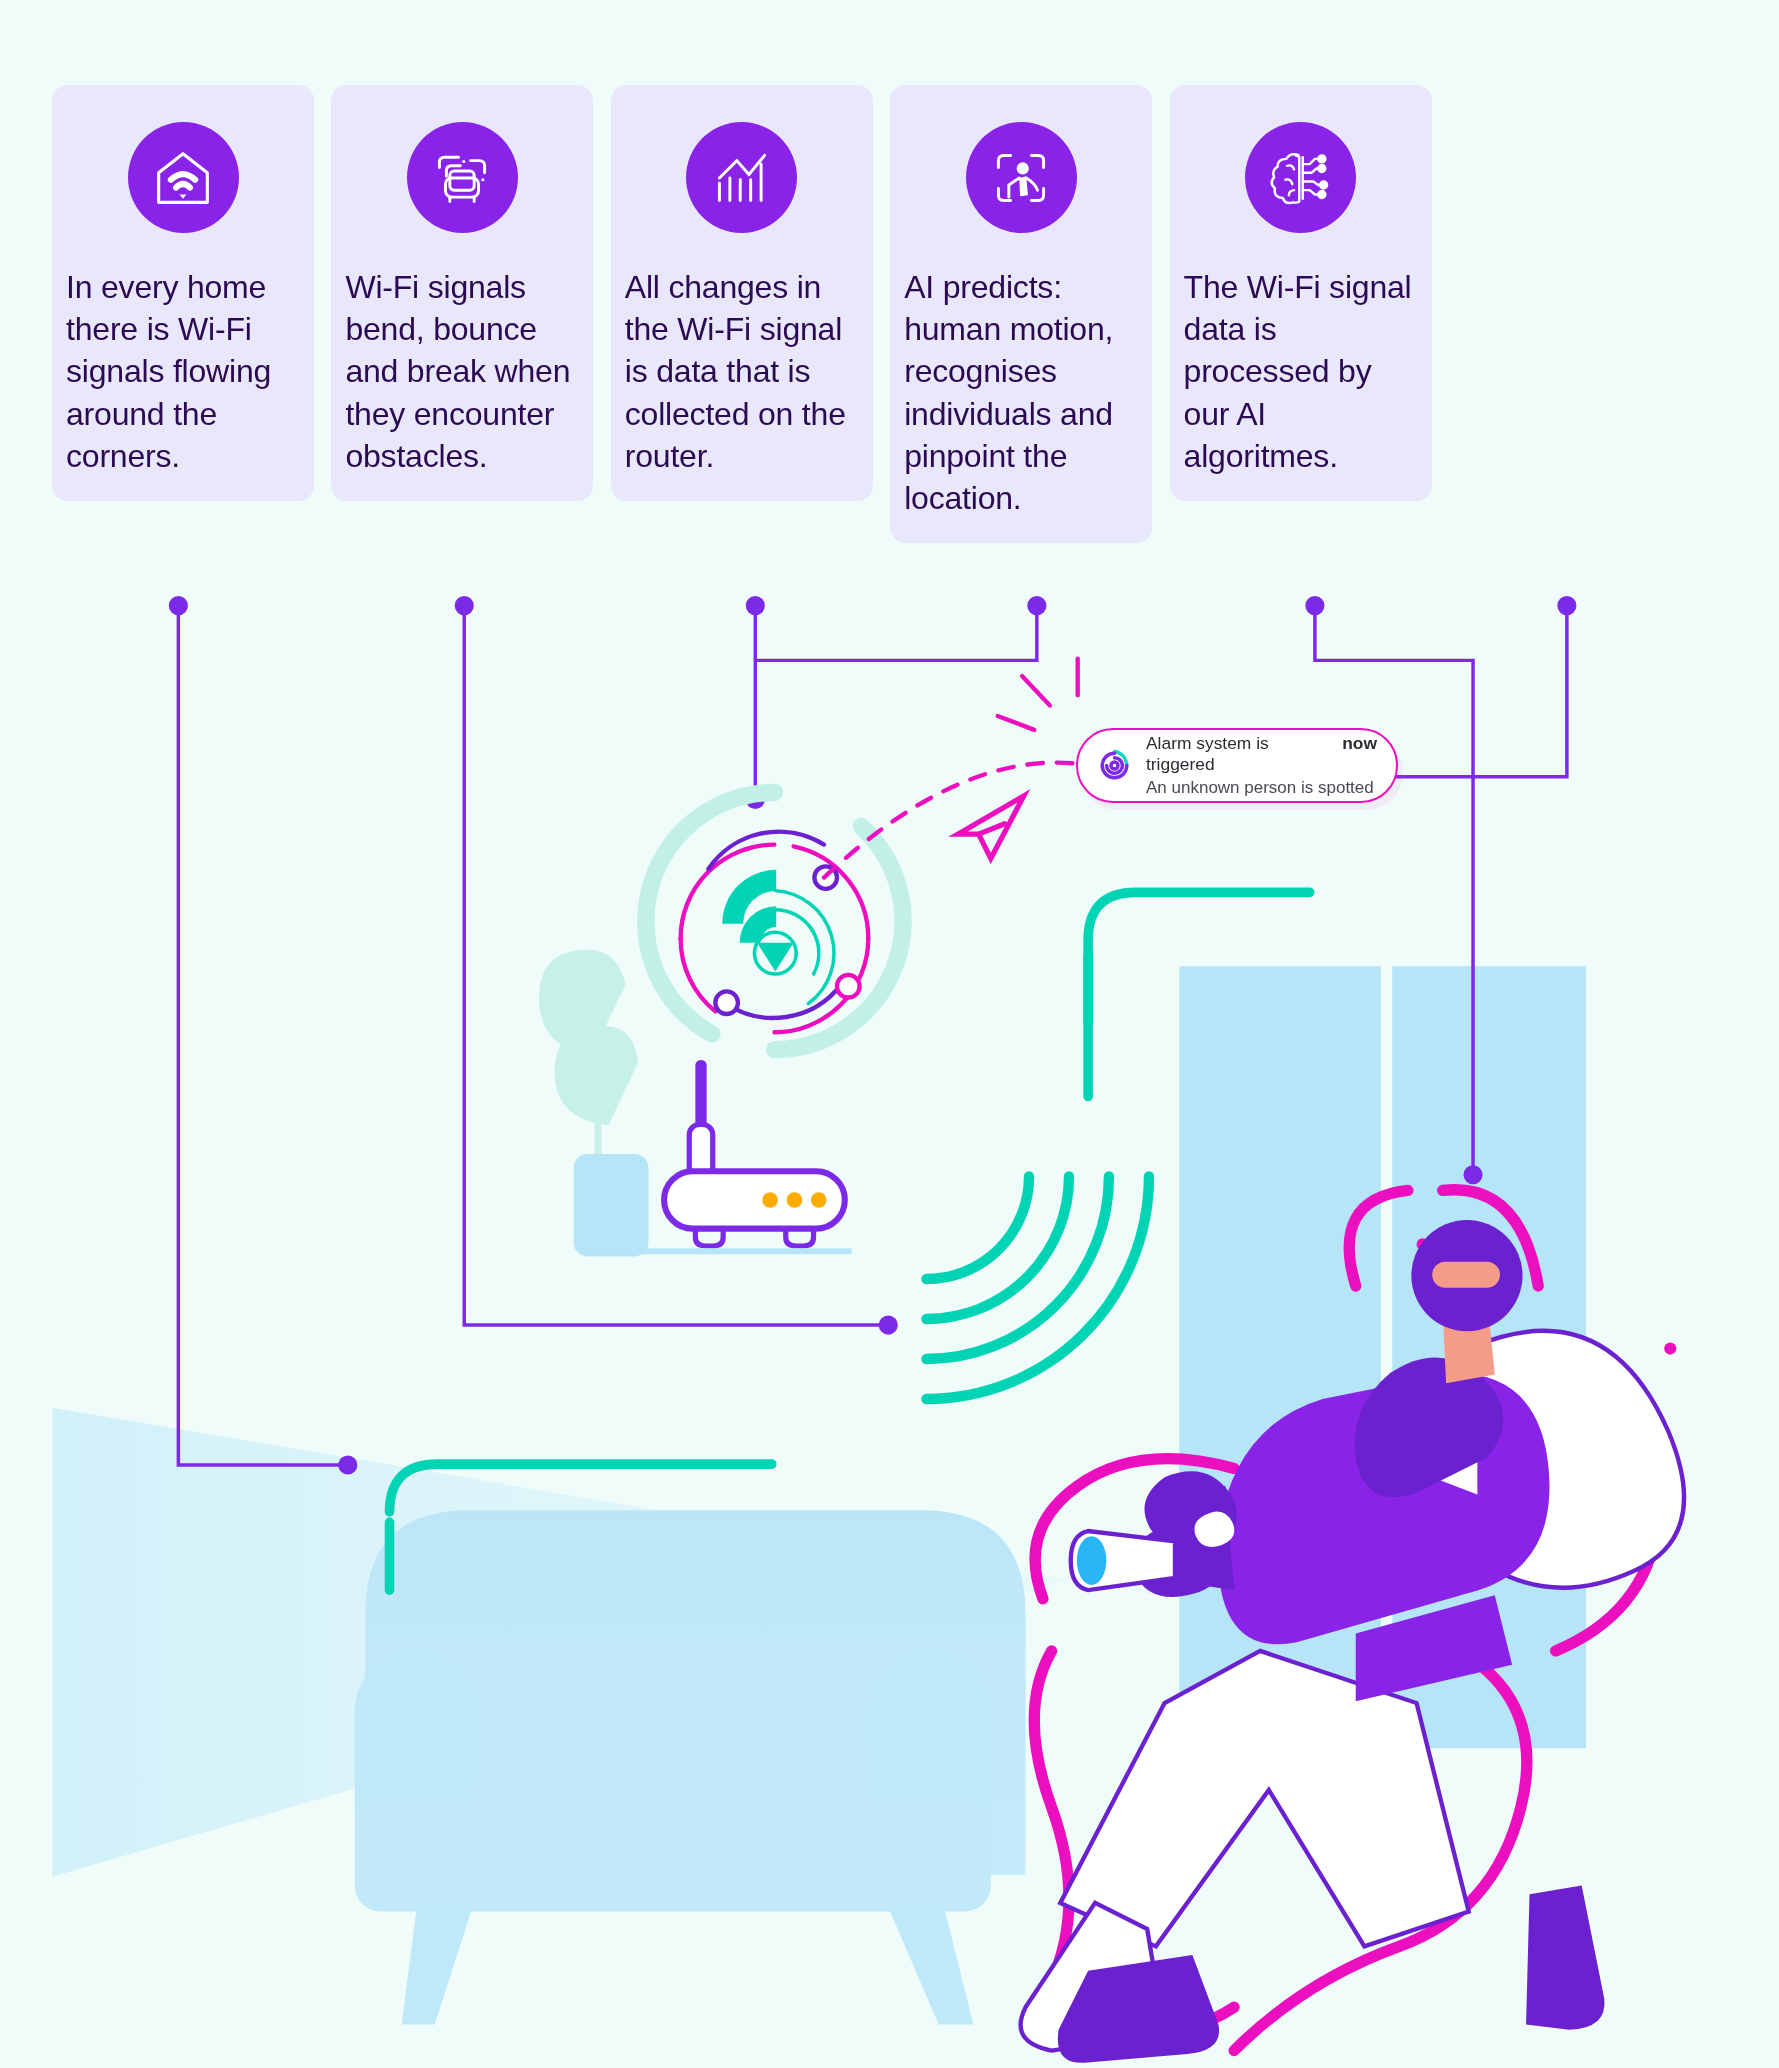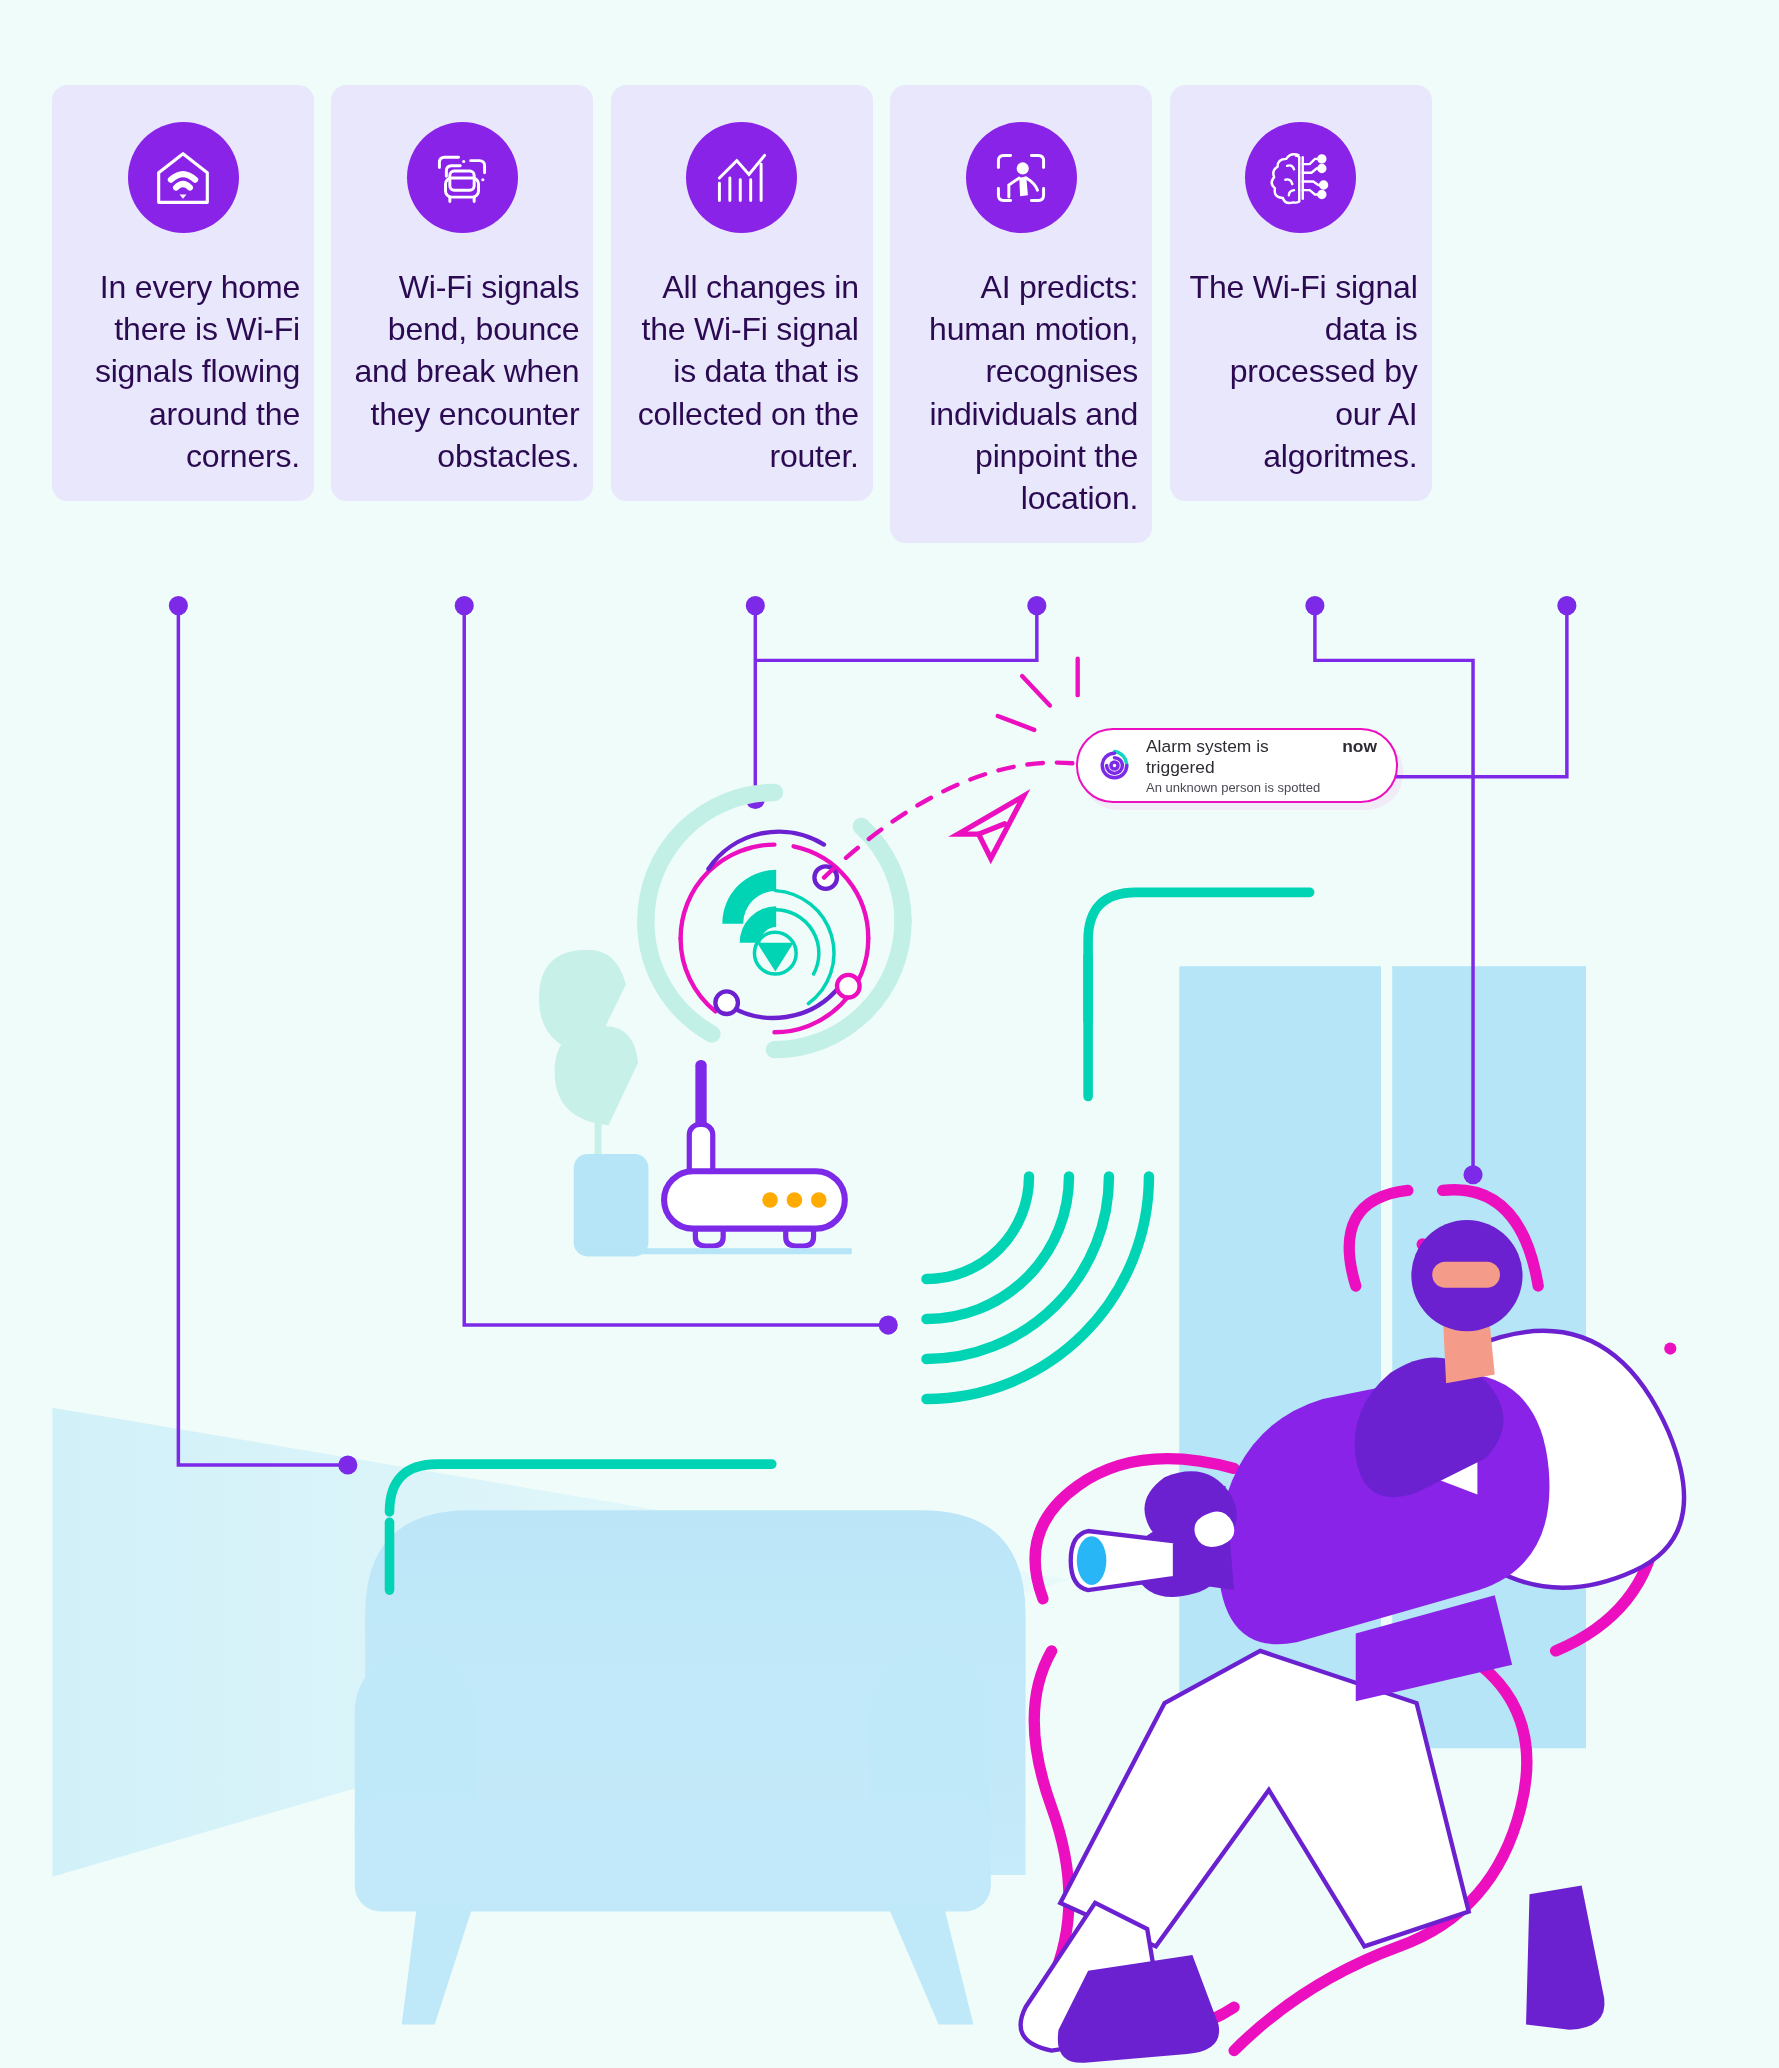--- a/index.html
+++ b/index.html
@@ -22,41 +22,41 @@
     display:flex;flex-direction:column;align-items:center;
   }
   .card-icon{
     width:111px;height:111px;border-radius:50%;
     background:#8a23e8;display:flex;align-items:center;justify-content:center;
     margin-bottom:33px;flex:none;
   }
   .card-icon svg{display:block;}
   .card-text{
     font-size:32px;line-height:1.32;color:#2b0a52;
-    text-align:right;letter-spacing:-0.2px;
+    text-align:left;letter-spacing:-0.2px;
   }
 
   
   #art{position:absolute;left:0;top:0;width:1780px;height:2068px;}
 
   
   .notif{
     position:absolute;left:1076px;top:728px;
     width:322px;height:75px;
     background:#ffffff;border:2.6px solid #ec0fc0;border-radius:37px;
     box-sizing:border-box;
     display:flex;align-items:center;padding:0 19px;
     box-shadow:5.2px 7px 0 rgba(236,15,192,0.07);
   }
   .notif-logo{width:35px;height:35px;flex:none;margin-right:14px;}
   .notif-body{flex:1;min-width:0;}
   .notif-row{display:flex;align-items:baseline;}
   .notif-title{font-size:17.4px;color:#2c2c34;flex:1;}
   .notif-time{font-size:17.4px;color:#2c2c34;font-weight:bold;margin-left:8.7px;text-align:right;}
-  .notif-sub{font-size:13px;color:#4a4a55;margin-top:2.6px;}
+  .notif-sub{font-size:17px;color:#4a4a55;margin-top:2.6px;}
 </style>
 </head>
 <body>
 
 <div id="stage">
 
   <svg id="art" viewBox="0 0 2048 2380">
     <defs>
       <linearGradient id="beamG" x1="0" y1="0" x2="1" y2="0">
         <stop offset="0" stop-color="#bfeaf8" stop-opacity="0.85"></stop>

